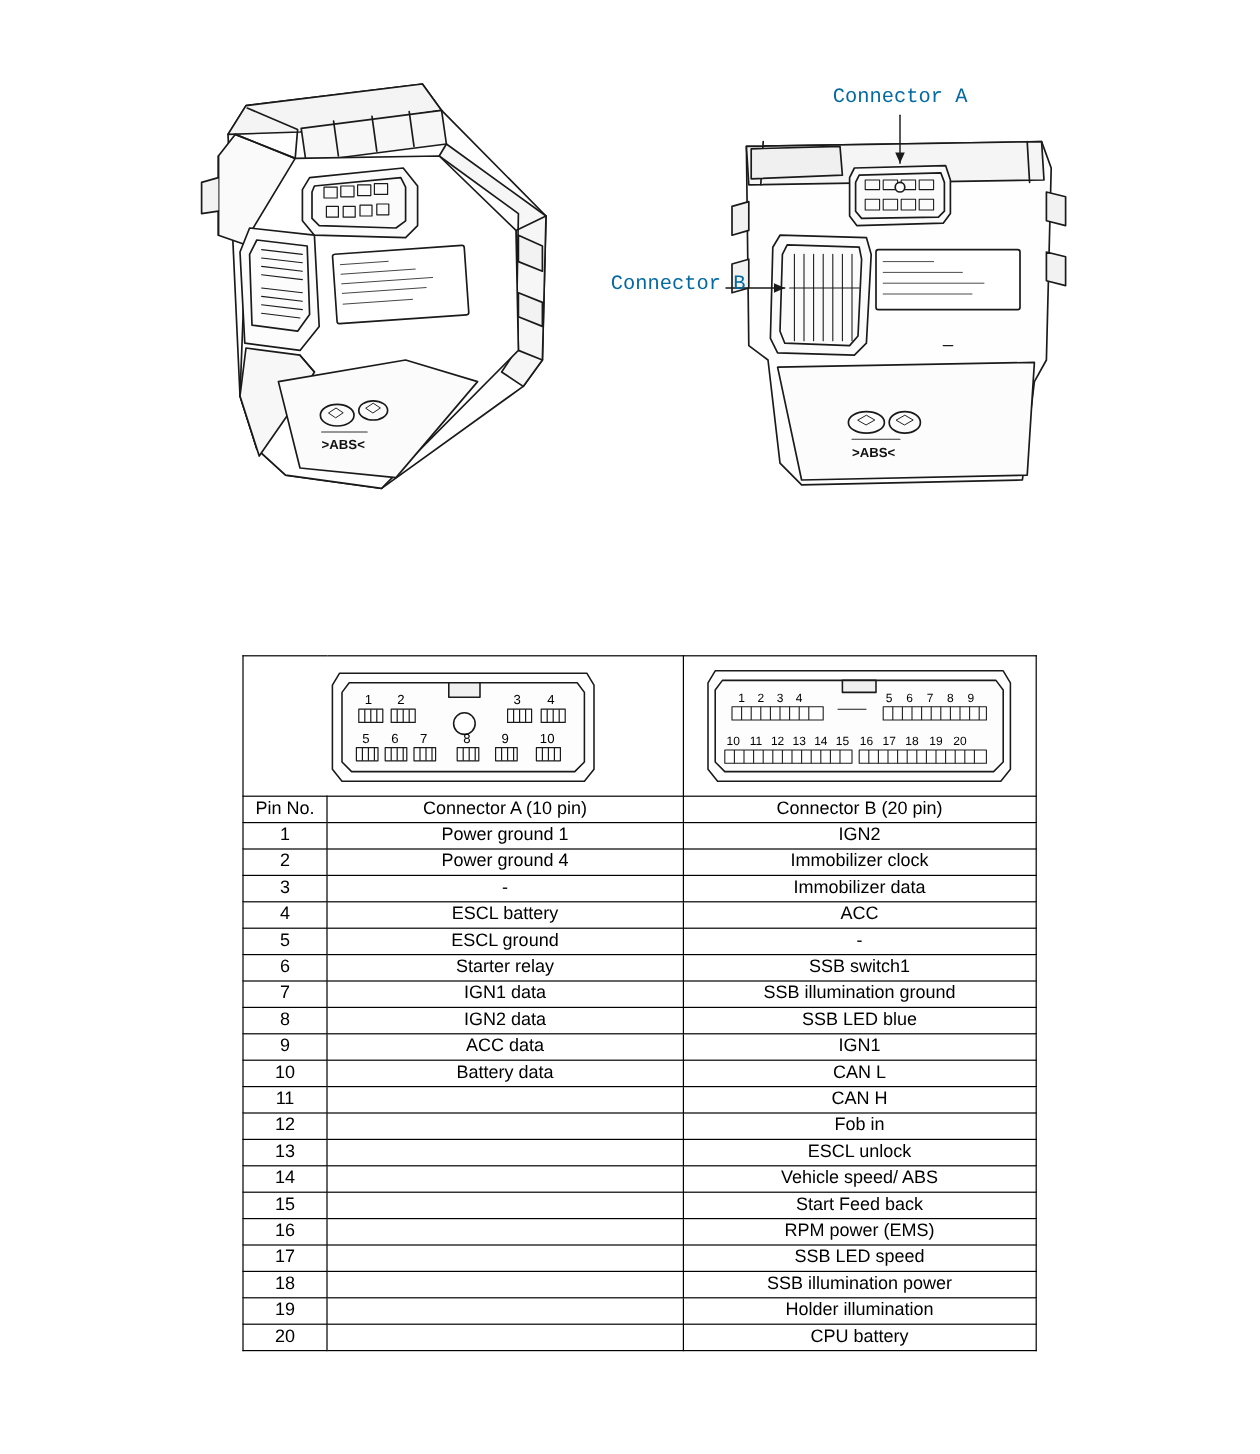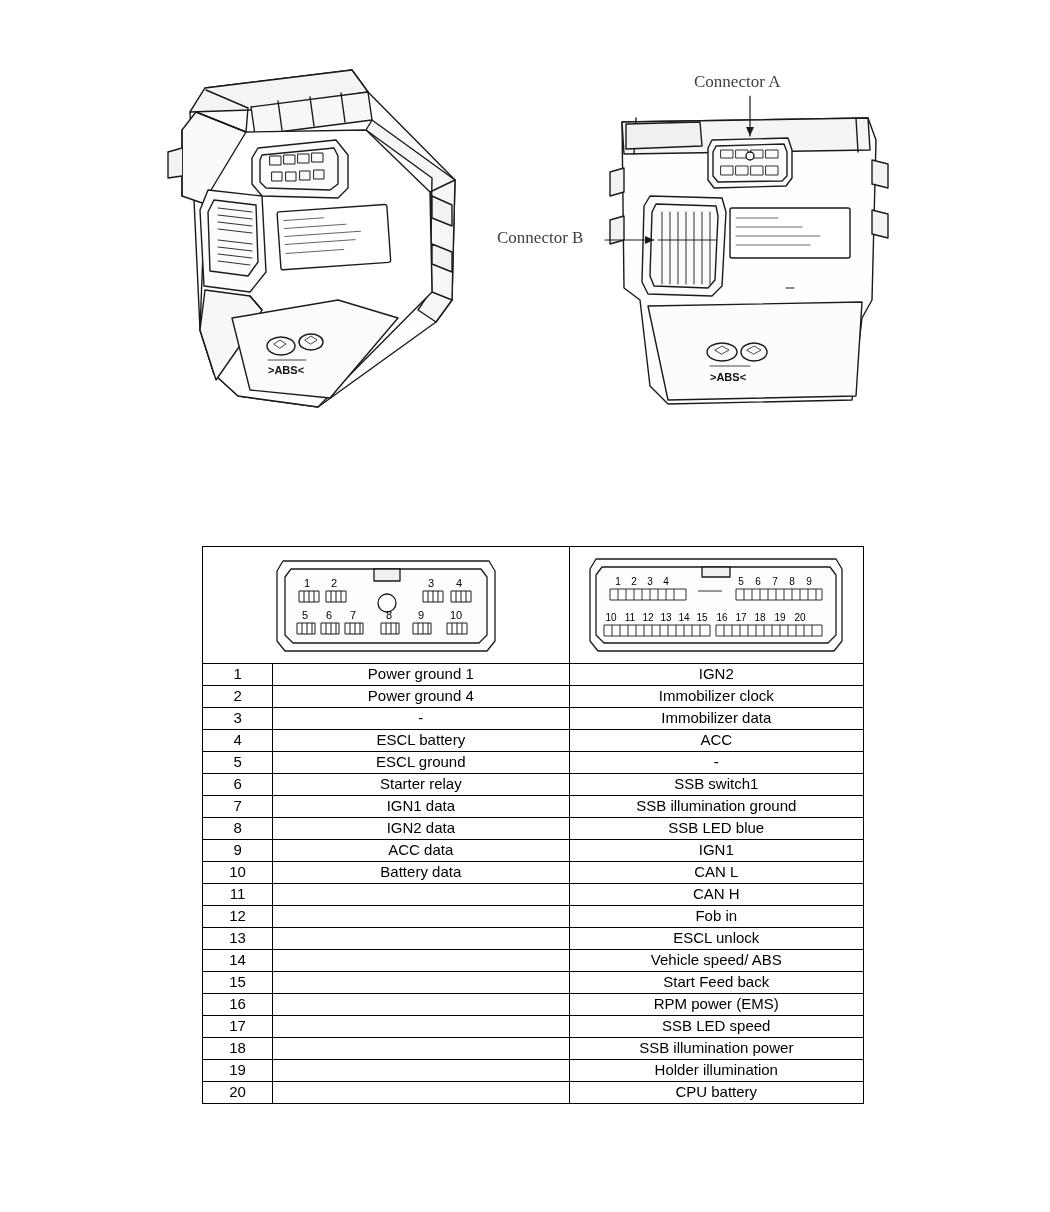--- a/index.html
+++ b/index.html
@@ -21,26 +21,26 @@
     position: absolute;
     left: 0;
     top: 0;
     width: 1050px;
     height: 500px;
   }
 
   .callout-label {
     position: absolute;
     font-size: 17px;
-    font-family: Liberation Serif, serif;
-    color: #404040;
+    font-family: Liberation Mono, monospace;
+    color: #0369a1;
     white-space: nowrap;
   }
   #label-connector-a { left: 694px; top: 72px; }
-  #label-connector-b { left: 497px; top: 228px; }
+  #label-connector-b { left: 509px; top: 228px; }
 
   
   #pin-table-wrap {
     position: absolute;
     left: 202px;
     top: 546px;
     width: 662px;
   }
   table.pin-table {
     border-collapse: collapse;
@@ -335,20 +335,25 @@
                 <text x="155" y="74">17</text>
                 <text x="174" y="74">18</text>
                 <text x="194" y="74">19</text>
                 <text x="214" y="74">20</text>
               </g>
             </svg>
           </div>
         </td>
       </tr>
 
+      <tr>
+        <td class="col-pin header-cell">Pin No.</td>
+        <td class="col-a header-cell">Connector A (10 pin)</td>
+        <td class="col-b header-cell">Connector B (20 pin)</td>
+      </tr>
 
       <tr>
         <td class="col-pin">1</td>
         <td class="col-a">Power ground 1</td>
         <td class="col-b">IGN2</td>
       </tr>
       <tr>
         <td class="col-pin">2</td>
         <td class="col-a">Power ground 4</td>
         <td class="col-b">Immobilizer clock</td>

